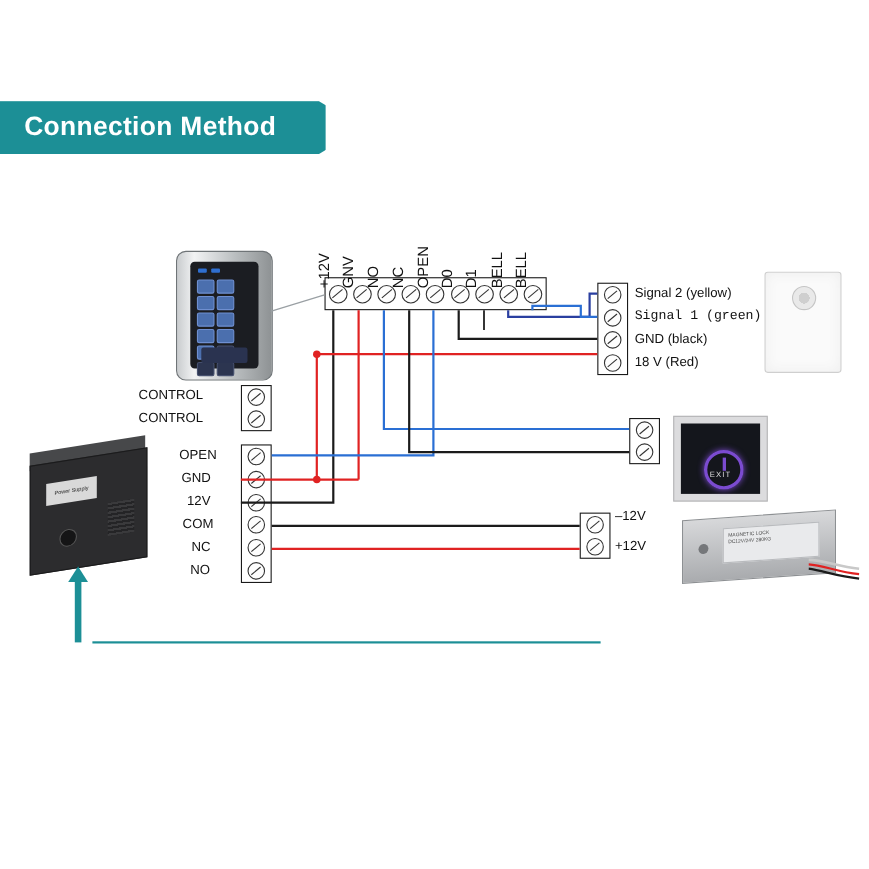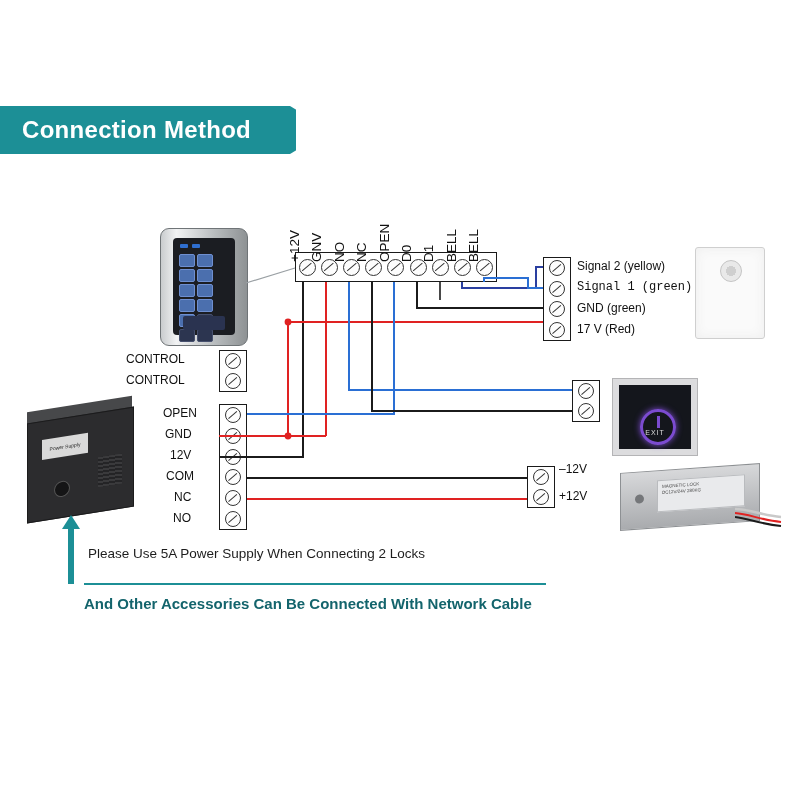--- a/index.html
+++ b/index.html
@@ -1,20 +1,20 @@
 <!DOCTYPE html>
 <html><head>
 <meta charset="utf-8">
 <style>
   html,body{margin:0;padding:0;background:#fff;}
   body{width:790px;height:790px;font-family:"Liberation Sans",sans-serif;overflow:hidden;}
   #stage{position:relative;width:790px;height:790px;background:#fff;}
 
   
-  .banner{position:absolute;left:0;top:106px;height:48px;width:654px;}
+  .banner{position:absolute;left:0;top:92px;height:48px;width:654px;}
   .banner-teal{position:absolute;left:0;top:0;height:48px;width:290px;background:#1c8f96;}
   .banner-arrow{position:absolute;left:290px;top:0;width:0;height:0;
       border-top:24px solid transparent;border-bottom:24px solid transparent;border-left:40px solid #1c8f96;}
   .banner-gray{position:absolute;left:300px;top:0;height:48px;width:490px;background:#7d7d7d;z-index:-1;}
   .banner-arrow2{position:absolute;left:296px;top:0;width:0;height:0;
       border-top:24px solid transparent;border-bottom:24px solid transparent;border-left:40px solid #ffffff;}
   .banner-title{position:absolute;left:22px;top:10px;color:#fff;font-size:24px;font-weight:bold;letter-spacing:.3px;}
 
   
   .wire{position:absolute;}
@@ -166,22 +166,22 @@
       </div>
     <div class="term" style="height:21px;width:100%;">
         <div class="screw" style="width:14px;height:14px;"></div>
       </div>
     <div class="term" style="height:21px;width:100%;">
         <div class="screw" style="width:14px;height:14px;"></div>
       </div>
   </div>
   <div class="lbl" style="left:577px;top:259px;">Signal 2 (yellow)</div>
   <div class="lbl" style="left:577px;top:280px;font-family:Liberation Mono, monospace;">Signal 1 (green)</div>
-  <div class="lbl" style="left:577px;top:301px;">GND  (green)</div>
-  <div class="lbl" style="left:577px;top:322px;">17 V (Red)</div>
+  <div class="lbl" style="left:577px;top:301px;">GND  (black)</div>
+  <div class="lbl" style="left:577px;top:322px;">18 V (Red)</div>
 
   <div class="chime">
     <div class="chime-spk"></div>
     <div class="chime-txt">&nbsp;</div>
   </div>
 
   <div class="tblock vert" style="left:572px;top:380px;width:28px;height:42px;">
     <div class="term" style="height:21px;width:100%;">
         <div class="screw" style="width:14px;height:14px;"></div>
       </div>
@@ -291,20 +291,18 @@
     <path d="M543 308 L417 308 L417 282" stroke="#1b1b1b" stroke-width="2" fill="none"></path>
 
     <path d="M440 282 L440 300" stroke="#1b1b1b" stroke-width="1.6" fill="none"></path>
 
     <path d="M246 283 L295 268" stroke="#9aa0a4" stroke-width="1.2" fill="none"></path>
   </svg>
 
   <div class="upArrow"></div>
   <div class="upStem"></div>
   <div class="note1">
-    <div>Please Use 5A Power Supply When Connecting 2 Locks</div>
   </div>
   <div class="noteline"></div>
   <div class="note2">
-    <div>And Other Accessories Can Be Connected With  Network Cable</div>
   </div>
 
 </div>
 
 </body></html>

